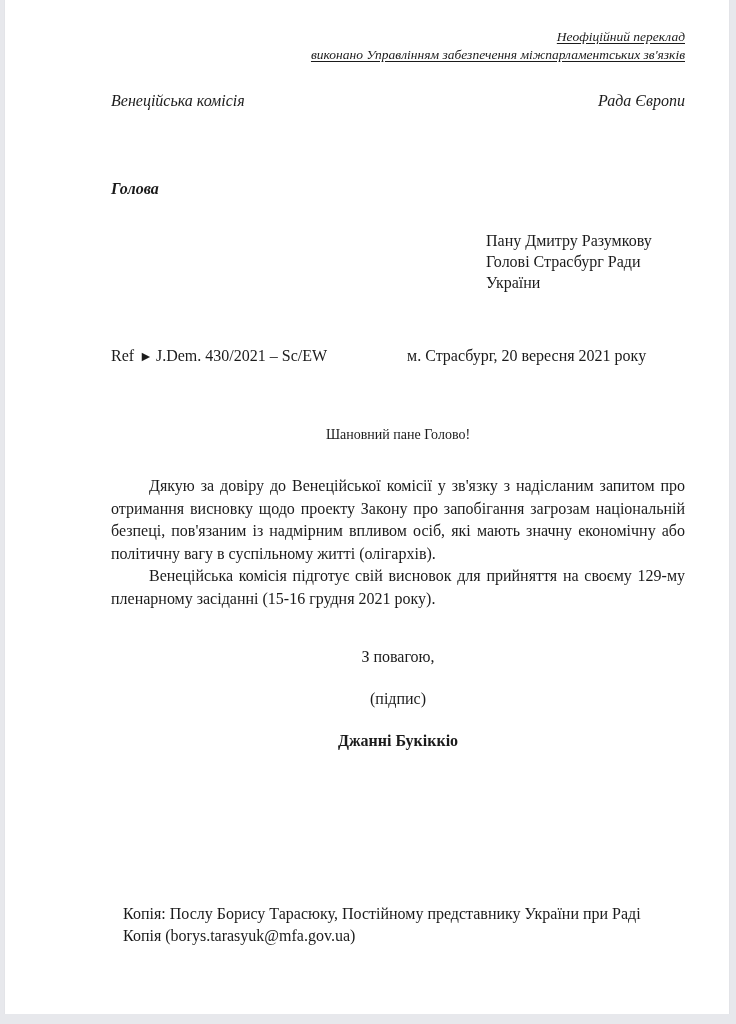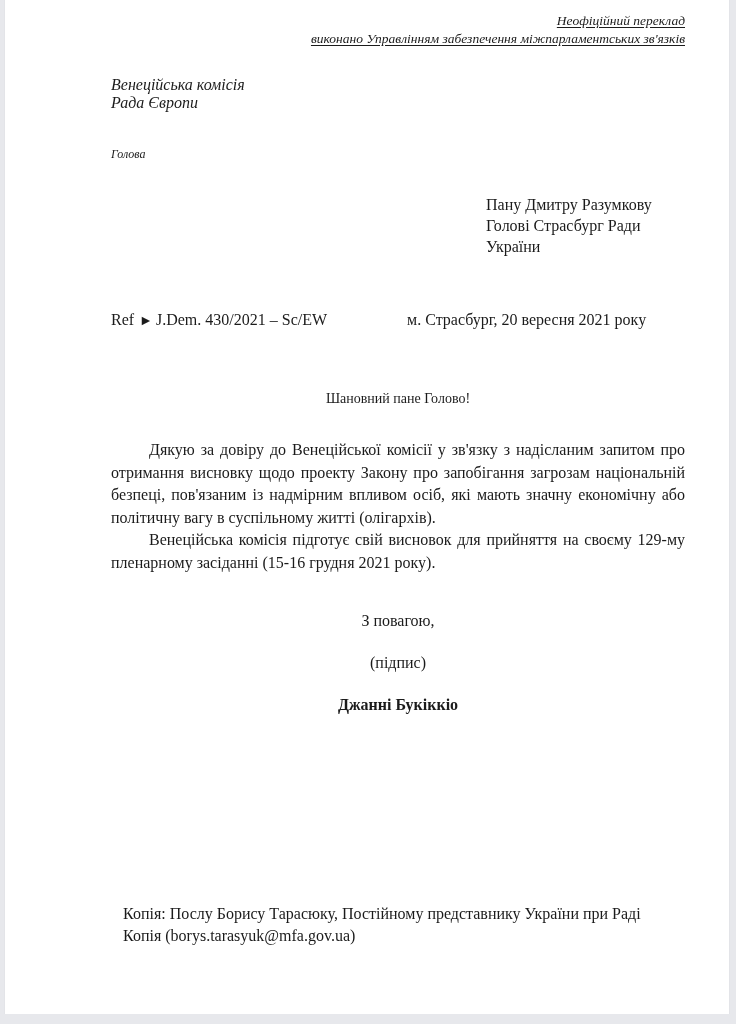--- a/index.html
+++ b/index.html
@@ -37,48 +37,48 @@
 
   .content {
     position: absolute;
     left: 106px;
     top: 0;
     width: 574px;
   }
 
   
   .translator-note {
-    padding-top: 12px;
+    padding-top: 28px;
     text-align: right;
     font-style: italic;
     font-size: 13.5px;
     line-height: 18px;
   }
   .translator-note .nl {
     display: block;
     text-decoration: underline;
     text-underline-offset: 2px;
     white-space: nowrap;
   }
 
   
   .org-row {
     margin-top: 28px;
     display: flex;
     justify-content: space-between;
     align-items: baseline;
     font-style: italic;
     font-size: 16px;
-    flex-direction: column;
   }
 
   .role-line {
-    margin-top: 35px;
+    margin-top: 70px;
     font-style: italic;
-    font-size: 12px;
+    font-size: 16px;
+    font-weight: bold;
   }
 
   
   .addressee {
     margin-top: 32px;
     margin-left: 375px;
     font-size: 16px;
     line-height: 21px;
   }
   .addressee span { display: block; white-space: nowrap; }

